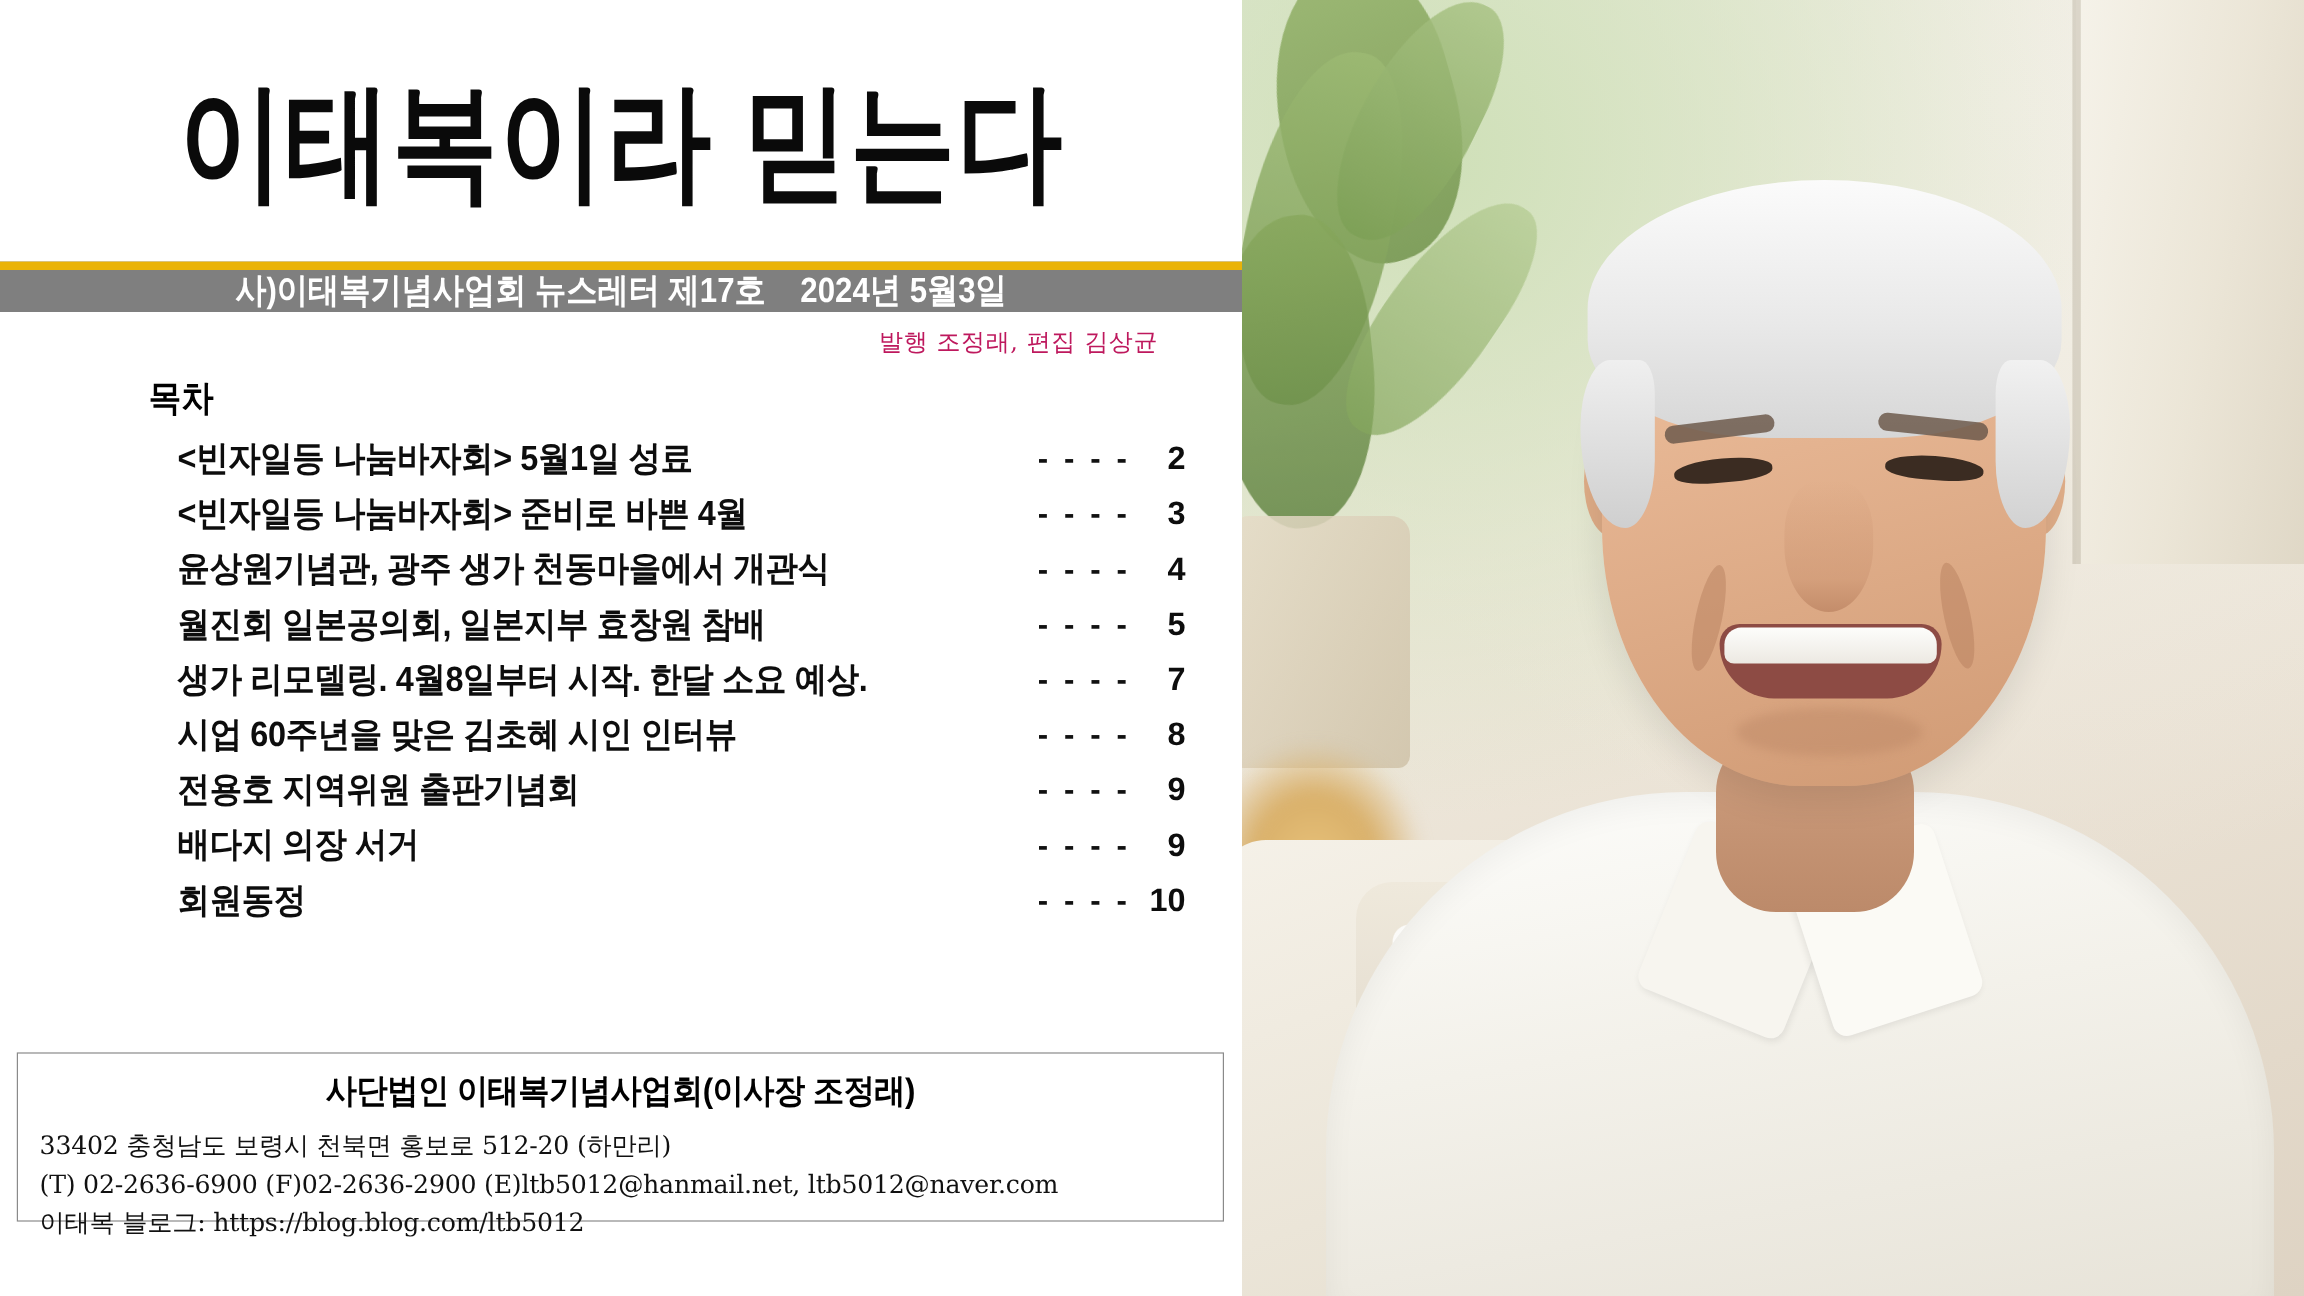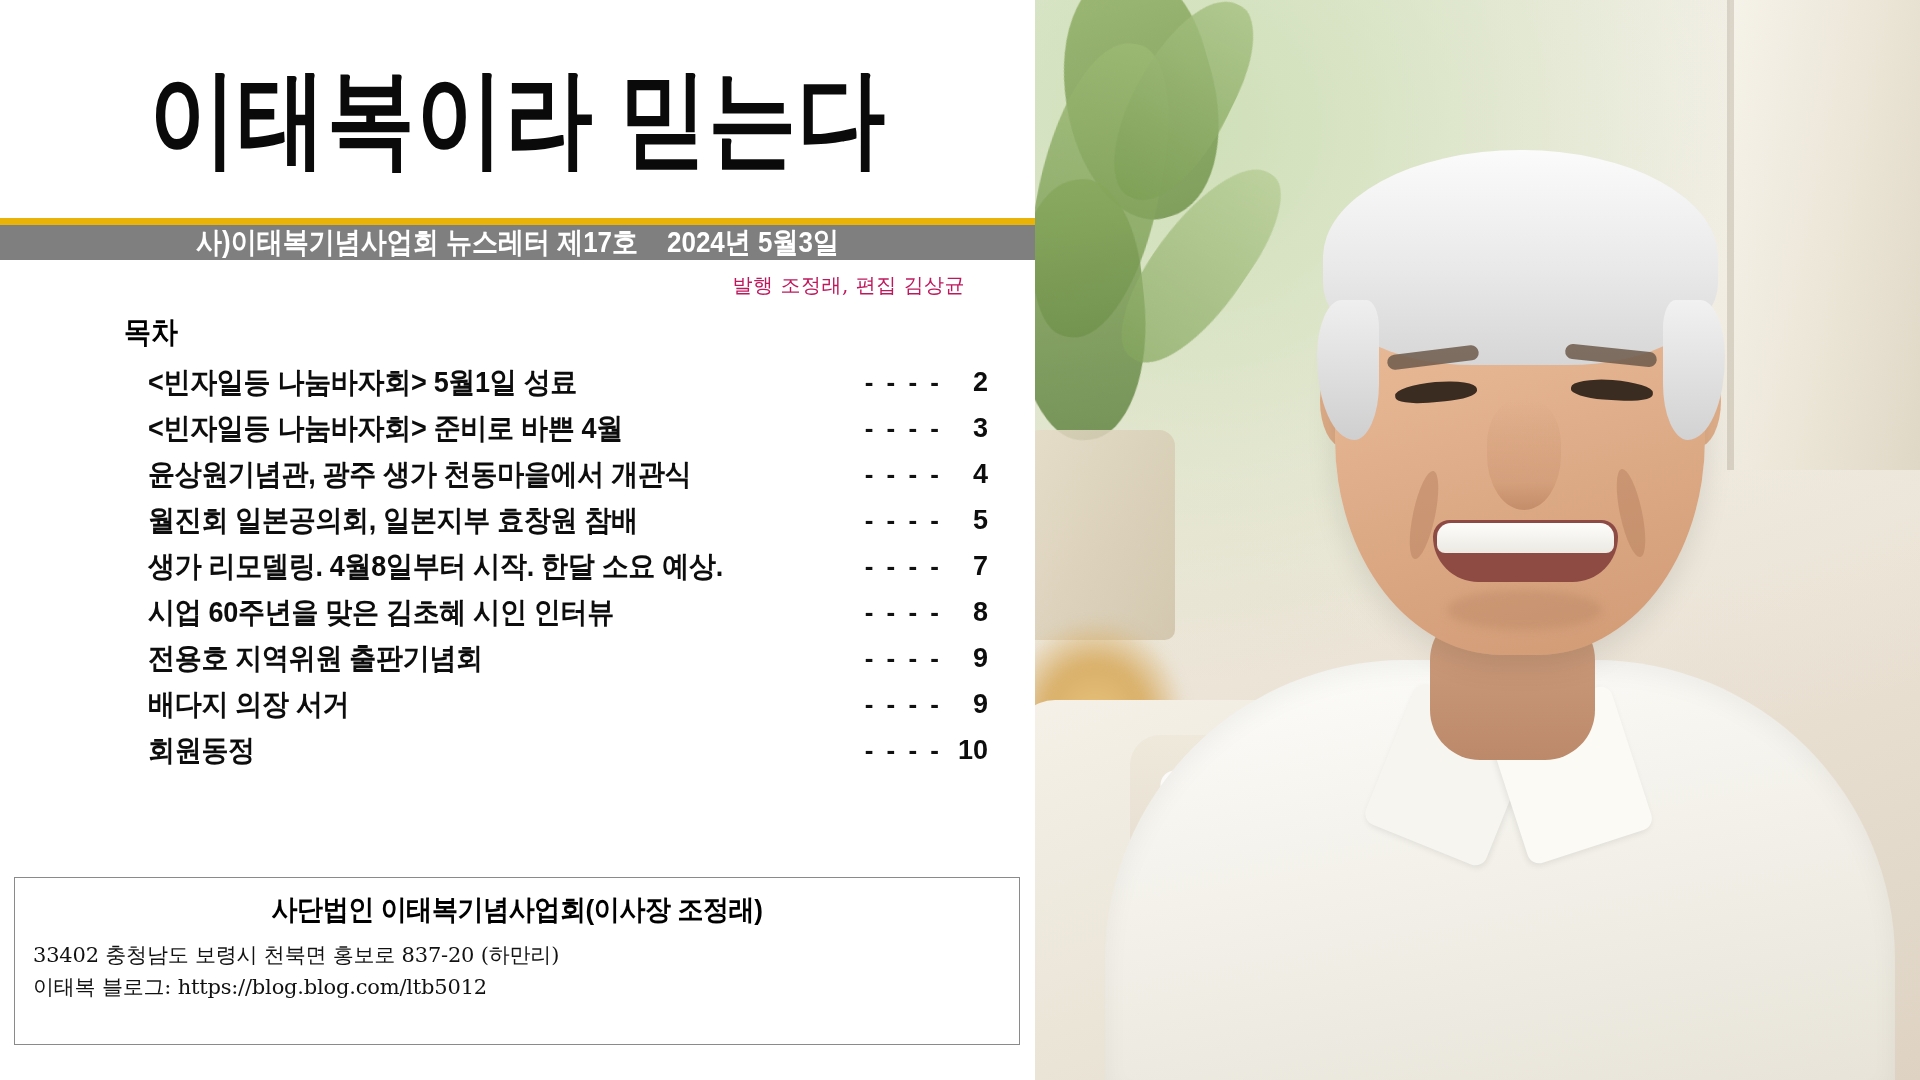--- a/index.html
+++ b/index.html
@@ -124,21 +124,21 @@
     font-size:27px;
     color:#0d0d0d;
     width:40px;
     text-align:right;
   }
 
   
   #footer-box {
     position:absolute;
     left:14px; top:877px;
-    width:1006px; height:168px;
+    width:1006px; height:141px;
     border:1px solid #8a8a8a;
     background:#ffffff;
     padding:14px 18px 0 18px;
   }
   #footer-org {
     text-align:center;
     font-family:"Liberation Sans", sans-serif;
     font-weight:bold;
     font-size:26px;
     color:#000000;
@@ -445,21 +445,22 @@
             <span class="toc-spacer"></span>
             <span class="toc-dots">- - - -</span>
             <span class="toc-page">10</span>
           </div>
         </div>
     </div>
 
     <div id="footer-box">
       <div id="footer-org">사단법인 이태복기념사업회(이사장 조정래)</div>
       <div id="footer-lines">
-          <div class="footer-line">33402 충청남도 보령시 천북면 홍보로 837-20 (하만리)</div>
+          <div class="footer-line">33402 충청남도 보령시 천북면 홍보로 512-20 (하만리)</div>
+          <div class="footer-line">(T) 02-2636-6900 (F)02-2636-2900 (E)ltb5012@hanmail.net, ltb5012@naver.com</div>
           <div class="footer-line">이태복 블로그:  https://blog.blog.com/ltb5012</div>
         </div>
     </div>
   </div>
 
   <div id="photo">
     <div class="bg-wash"></div>
     <div class="window-panel"></div>
     <div class="window-edge"></div>
 

